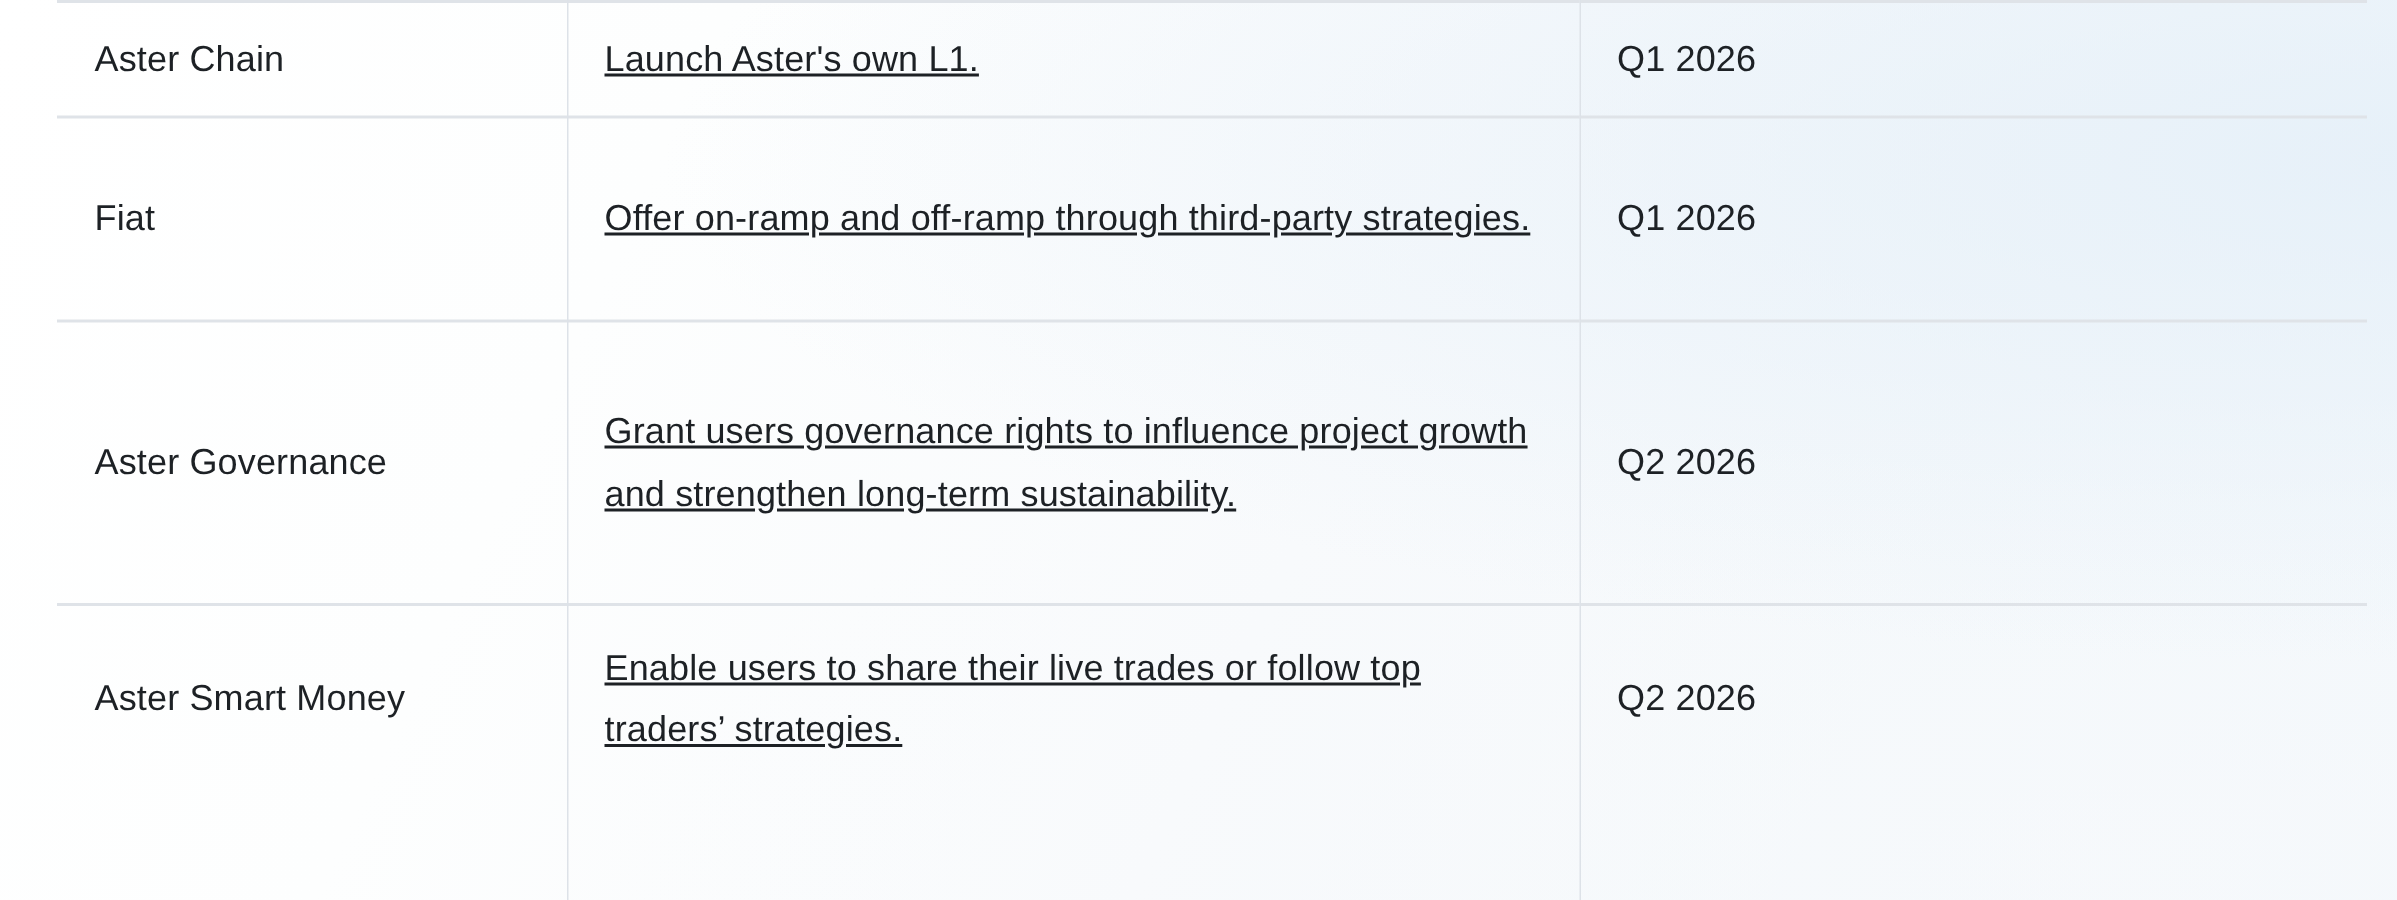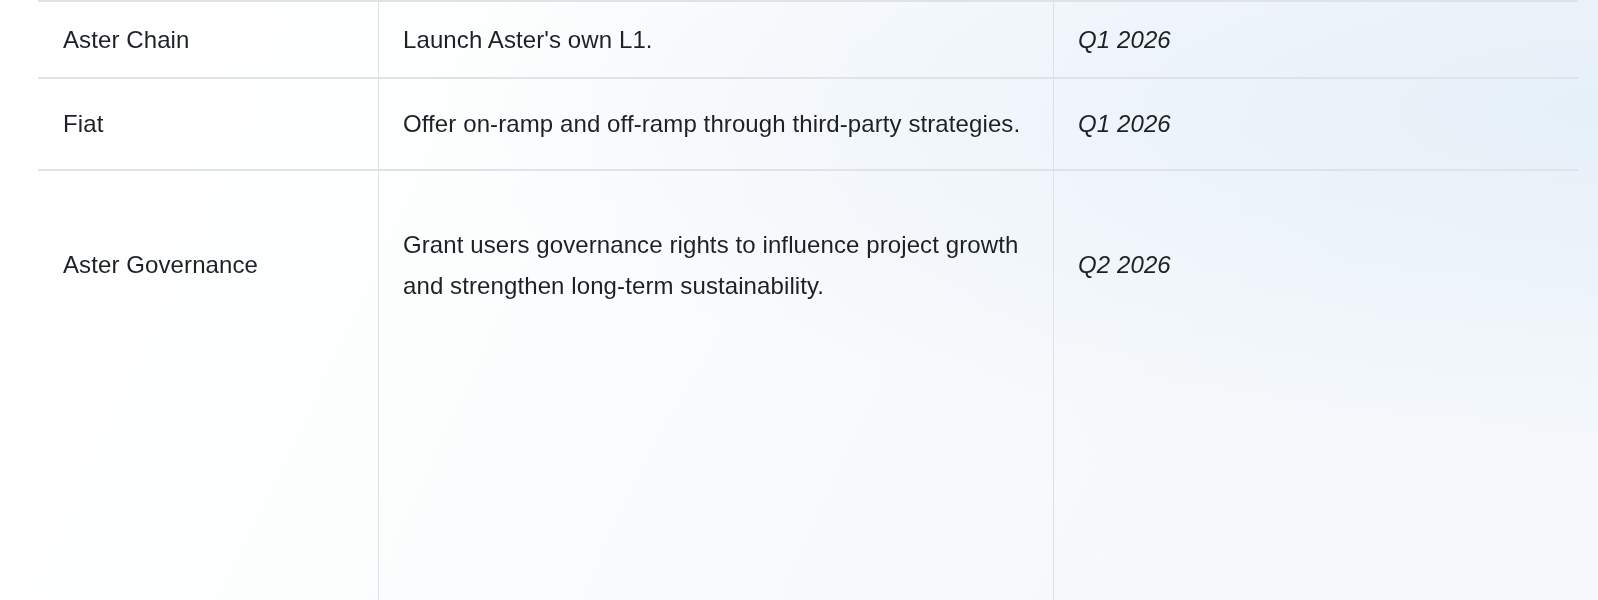--- a/index.html
+++ b/index.html
@@ -83,29 +83,29 @@
 
   .cell {
     padding: 16px 24px 16px 25px;
     font-size: 24px;
     line-height: 1.72;
     color: #1d2125;
     letter-spacing: 0.1px;
     word-break: normal;
   }
   .cell.feature  { padding-left: 25px; }
-  .cell.desc     { padding-left: 25px; }
-  .cell.date     { padding-left: 25px; font-style: italic; }
+  .cell.desc     { padding-left: 25px; text-decoration: underline; }
+  .cell.date     { padding-left: 25px; }
 
   
   tr.row-clip-top > td { border-top: 2px solid #dfe3e8; }
 
   
   tr.r1 { height: 77px; }
-  tr.r2 { height: 92px; }
+  tr.r2 { height: 136px; }
   tr.r3 { height: 115px; }
   tr.r4 { height: 189px; margin-top: 12px; }
   tr.r5 { height: 125px; }
 </style>
 </head>
 <body>
 
 <div id="page">
 
   <div class="table-wrap">
@@ -151,17 +151,28 @@
             <div class="cell feature">Aster Governance</div>
           </td>
           <td>
             <div class="cell desc">Grant users governance rights to influence project growth and strengthen long-term sustainability.</div>
           </td>
           <td>
             <div class="cell date">Q2 2026</div>
           </td>
         </tr>
 
+        <tr class="r5">
+          <td>
+            <div class="cell feature">Aster Smart Money</div>
+          </td>
+          <td>
+            <div class="cell desc">Enable users to share their live trades or follow top traders’ strategies.</div>
+          </td>
+          <td>
+            <div class="cell date">Q2 2026</div>
+          </td>
+        </tr>
 
       </tbody>
     </table>
   </div>
 </div>
 
 </body></html>

